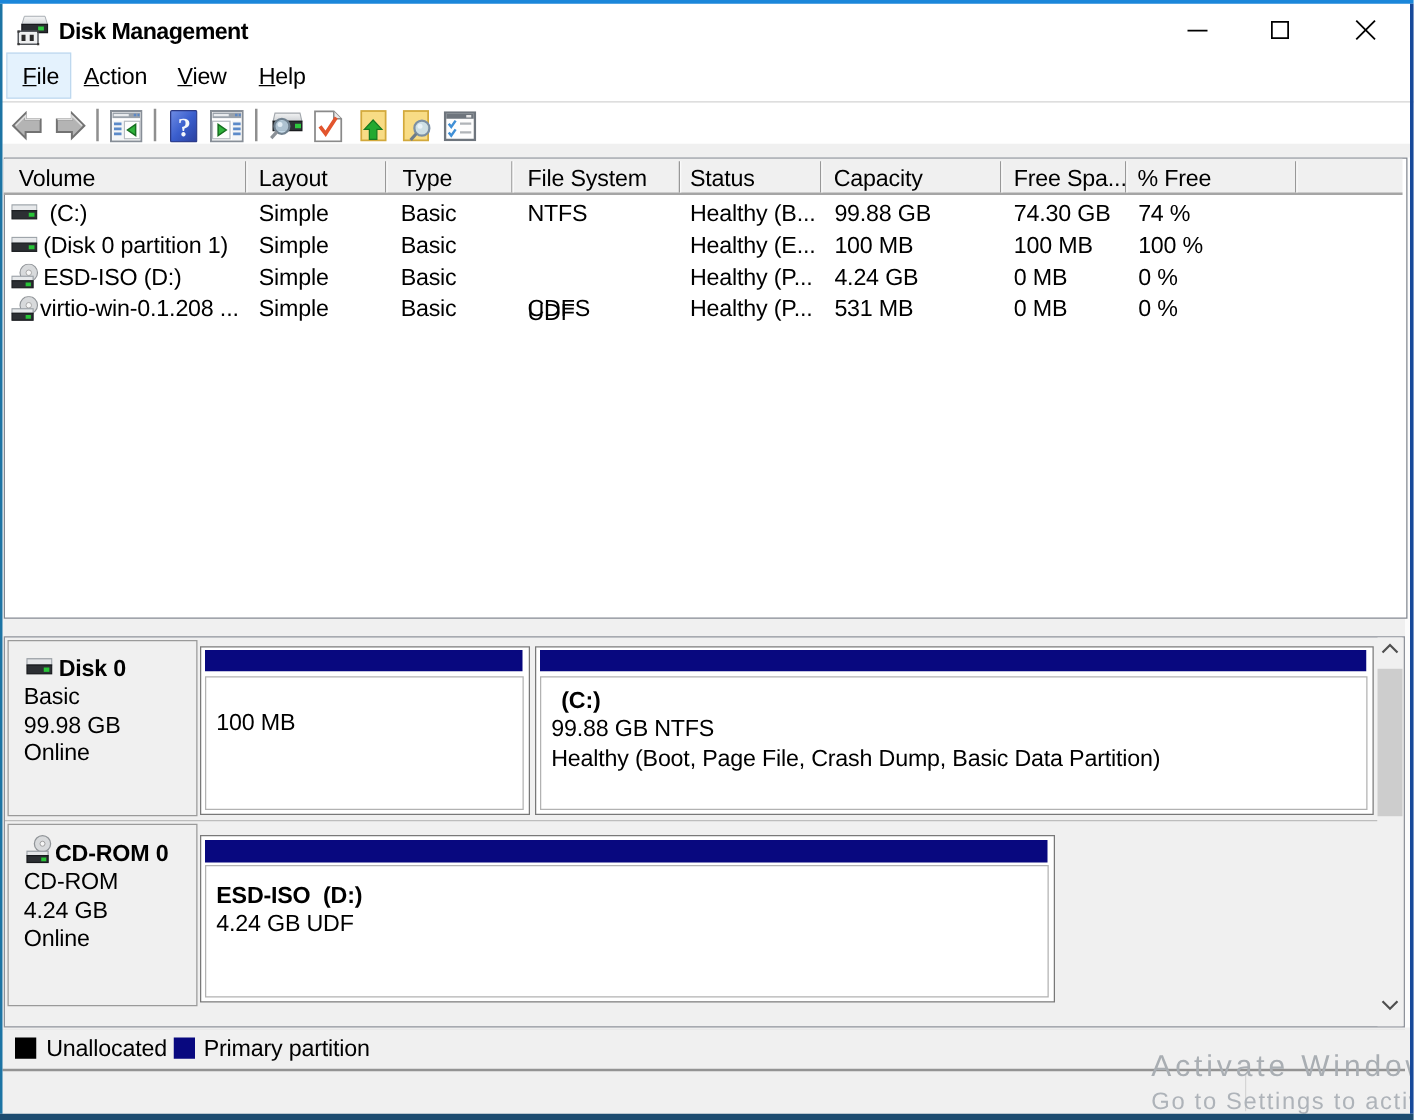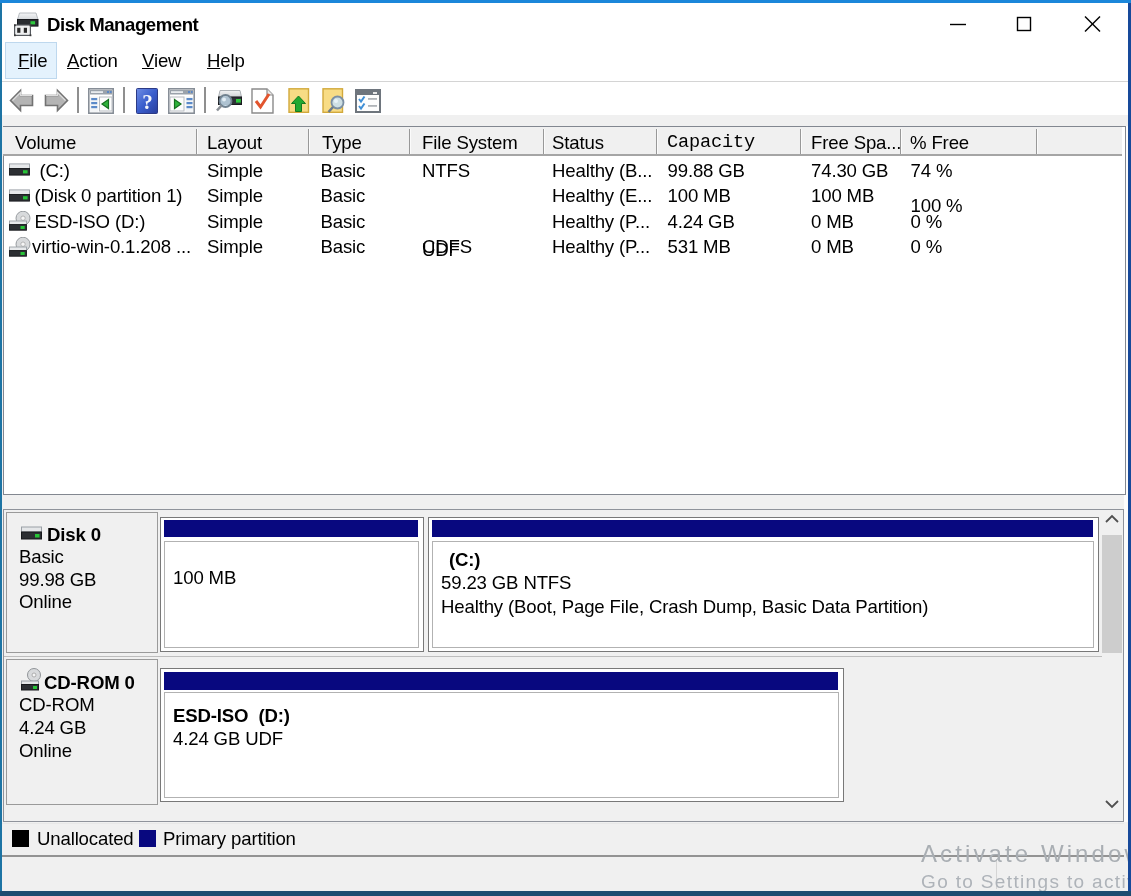--- a/index.html
+++ b/index.html
@@ -192,21 +192,21 @@
       <div class="hsep" style="left:899.5px"></div>
       <div class="hsep2" style="left:900.5px"></div>
       <div class="hsep" style="left:1036px"></div>
       <div class="hsep2" style="left:1037px"></div>
     </div>
   <div class="htxt" style="left:15px;">Volume</div>
   <div class="htxt" style="left:207px;">Layout</div>
   <div class="htxt" style="left:322px;">Type</div>
   <div class="htxt" style="left:422px;">File System</div>
   <div class="htxt" style="left:552px;">Status</div>
-  <div class="htxt" style="left:667px;font-family:Liberation Mono, monospace;">Capacity</div>
+  <div class="htxt" style="left:667px;">Capacity</div>
   <div class="htxt" style="left:811px;">Free Spa...</div>
   <div class="htxt" style="left:910px;">% Free</div>
 
   <div id="rows">
       <svg class="abs" style="left:9px;top:163px" width="21" height="13" viewBox="0 0 21 13">
         <rect x="0.5" y="0.9" width="20" height="4.6" fill="#e7e9eb" stroke="#9aa0a6" stroke-width="0.9"></rect>
         <rect x="0.5" y="5.5" width="20" height="6.6" fill="#2c2f33" stroke="#17191c" stroke-width="0.9"></rect>
         <rect x="14" y="7.2" width="4.6" height="3.2" fill="#27c437"></rect>
       </svg>
       <div class="rtxt" style="left:34.5px;top:158.5px;">&nbsp;(C:)</div>
@@ -222,21 +222,21 @@
         <rect x="0.5" y="5.5" width="20" height="6.6" fill="#2c2f33" stroke="#17191c" stroke-width="0.9"></rect>
         <rect x="14" y="7.2" width="4.6" height="3.2" fill="#27c437"></rect>
       </svg>
       <div class="rtxt" style="left:34.5px;top:184px;">(Disk 0 partition 1)</div>
       <div class="rtxt" style="left:207px;top:184px;">Simple</div>
       <div class="rtxt" style="left:320.5px;top:184px;">Basic</div>
       <div class="rtxt" style="left:422px;top:184px;"></div>
       <div class="rtxt" style="left:552px;top:184px;">Healthy (E...</div>
       <div class="rtxt" style="left:667.5px;top:184px;">100 MB</div>
       <div class="rtxt" style="left:811px;top:184px;">100 MB</div>
-      <div class="rtxt" style="left:910.5px;top:184px;margin-top:10px;">100 %</div>
+      <div class="rtxt" style="left:910.5px;top:184px;">100 %</div>
       <svg class="abs" style="left:9px;top:211px" width="22" height="22" viewBox="0 0 22 22">
         <circle cx="14" cy="7.2" r="7" fill="#d8dadc" stroke="#909498" stroke-width="0.9"></circle>
         <circle cx="14" cy="7.2" r="2.2" fill="#f6f6f6" stroke="#a0a0a0" stroke-width="0.7"></circle>
         <rect x="0.5" y="10" width="17" height="3.6" fill="#e7e9eb" stroke="#9aa0a6" stroke-width="0.9"></rect>
         <rect x="0.5" y="13.6" width="17" height="5.6" fill="#2c2f33" stroke="#17191c" stroke-width="0.9"></rect>
         <rect x="11.5" y="15" width="4.2" height="3" fill="#27c437"></rect>
       </svg>
       <div class="rtxt" style="left:34.5px;top:209.5px;">ESD-ISO (D:)</div>
       <div class="rtxt" style="left:207px;top:209.5px;">Simple</div>
       <div class="rtxt" style="left:320.5px;top:209.5px;">Basic</div>
@@ -277,21 +277,21 @@
 
   <div class="pbox" style="left:160px;top:517px;width:262px;height:133px;"></div>
   <div class="navy" style="left:164px;top:520px;width:254px;height:17px;"></div>
   <div class="ibox" style="left:164px;top:541px;width:253px;height:105px;"></div>
   <div class="txt" style="left:173px;top:566px;">100 MB</div>
 
   <div class="pbox" style="left:428px;top:517px;width:669px;height:133px;"></div>
   <div class="navy" style="left:432px;top:520px;width:661px;height:17px;"></div>
   <div class="ibox" style="left:432px;top:541px;width:660px;height:105px;"></div>
   <div class="txt b" style="left:449px;top:548px;">(C:)</div>
-  <div class="txt" style="left:441px;top:571px;">59.23 GB NTFS</div>
+  <div class="txt" style="left:441px;top:571px;">99.88 GB NTFS</div>
   <div class="txt" style="left:441px;top:595px;">Healthy (Boot, Page File, Crash Dump, Basic Data Partition)</div>
 
   <div class="abs" style="left:4px;top:656px;width:1098px;height:1px;background:#bdbdbd;"></div>
 
   <div class="panel" style="left:6px;top:659px;width:150px;height:144px;"></div>
   <svg class="abs" style="left:21px;top:668px" width="22" height="23" viewBox="0 0 22 23">
     <circle cx="13" cy="7" r="6.5" fill="#d8dadc" stroke="#909498" stroke-width="1"></circle>
     <circle cx="13" cy="7" r="2" fill="#f6f6f6" stroke="#a0a0a0" stroke-width="0.8"></circle>
     <rect x="0.5" y="13" width="17" height="3.5" fill="#e4e6e8" stroke="#9aa0a6" stroke-width="1"></rect>
     <rect x="0.5" y="16.5" width="17" height="5.5" fill="#2c2f33" stroke="#17191c" stroke-width="1"></rect>

